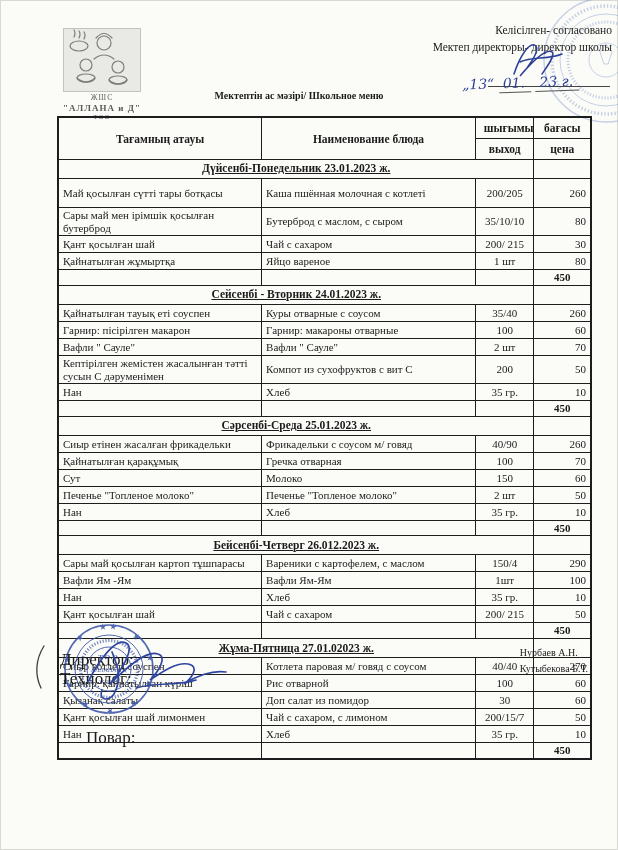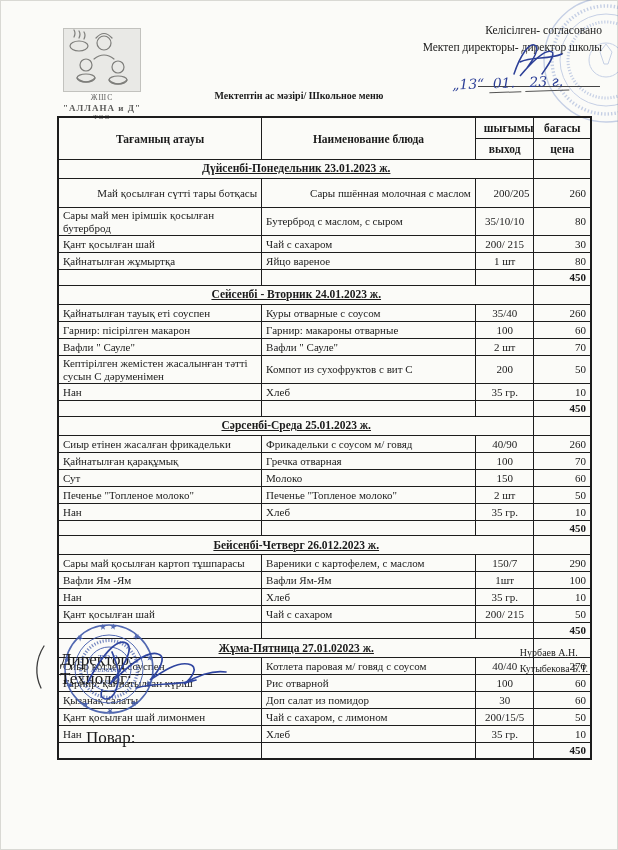--- a/index.html
+++ b/index.html
@@ -10,21 +10,21 @@
     box-shadow:inset 0 0 0 1px #d9d9d4;
   }
   
   .logo{position:absolute;left:60px;top:28px;width:84px;text-align:center;}
   .logo-img{width:78px;height:64px;margin:0 auto;background:#e9e9e6;border:1px solid #c2c2be;box-sizing:border-box;}
   .logo-line{color:#5a5a58;line-height:1.15;letter-spacing:1px;}
   .logo-l1{font-size:7.5px;margin-top:2px;}
   .logo-l2{font-size:9px;font-weight:bold;}
   .logo-l3{font-size:7px;}
   
-  .approval{position:absolute;right:16px;top:22px;width:260px;text-align:right;z-index:3;}
+  .approval{position:absolute;right:6px;top:22px;width:260px;text-align:right;z-index:3;}
   .approval-line{font-size:11.5px;line-height:1.45;}
   .sig-line{position:absolute;right:2px;top:42px;width:122px;border-bottom:1px solid #444;height:22px;}
   .approval-date{
     position:absolute;right:0px;top:52px;width:150px;text-align:left;
     font-family:"DejaVu Serif", serif;font-style:italic;
     color:#2c3f97;font-size:14px;transform:rotate(-2deg);
   }
   .approval-date .useg{border-bottom:1px solid #555;padding:0 6px 1px 4px;}
   .stamp-svg{position:absolute;pointer-events:none;}
   
@@ -37,22 +37,22 @@
   table.menu{border-width:2px;}
   table.menu th{font-size:11.5px;font-weight:bold;padding:1px 8px;height:18px;}
   table.menu td{font-size:11px;padding:1px 4px;vertical-align:middle;height:14px;line-height:1.15;}
   td.c-kk{text-align:left;}
   td.c-ru{text-align:left;}
   td.c-out{text-align:center;border-radius:13px;}
   td.c-price{text-align:right;}
   tr.day-row td{height:16px;margin-top:44px;}
   .day-text{display:block;text-align:center;font-weight:bold;font-size:11.5px;text-decoration:underline;}
   tr.total-row td{height:11px;}
-  td.c-total{text-align:right;font-weight:bold;font-size:11.5px;}
-  tr.tall td{height:26px;text-align:right;}
+  td.c-total{text-align:center;font-weight:bold;font-size:11.5px;}
+  tr.tall td{height:26px;}
   
   .sign-label{position:absolute;left:60px;font-size:17px;z-index:3;}
   .sign-names{position:absolute;right:30px;top:645px;text-align:left;font-size:10px;line-height:1.55;z-index:3;}
   .hand{pointer-events:none;}
 </style>
 </head>
 <body>
 
 <div class="page">
 
@@ -130,21 +130,21 @@
     </thead>
     <tbody>
         <tr class="day-row">
           <td class="day-cell" colspan="3">
             <span class="day-text">Дүйсенбі-Понедельник 23.01.2023 ж.</span>
           </td>
           <td class="c-price"></td>
         </tr>
         <tr class="menu-row tall">
           <td class="c-kk">Май қосылған сүтті тары ботқасы</td>
-          <td class="c-ru">Сары пшённая  молочная с маслом</td>
+          <td class="c-ru">Каша пшённая  молочная с котлеті</td>
           <td class="c-out">200/205</td>
           <td class="c-price">260</td>
         </tr>
         <tr class="menu-row">
           <td class="c-kk">Сары май мен ірімшік қосылған  бутерброд</td>
           <td class="c-ru">Бутерброд с маслом,  с сыром</td>
           <td class="c-out">35/10/10</td>
           <td class="c-price">80</td>
         </tr>
         <tr class="menu-row">
@@ -251,21 +251,21 @@
         </tr>
         <tr class="day-row">
           <td class="day-cell" colspan="3">
             <span class="day-text">Бейсенбі-Четверг 26.012.2023 ж.</span>
           </td>
           <td class="c-price"></td>
         </tr>
         <tr class="menu-row">
           <td class="c-kk">Сары май қосылған картоп тұшпарасы</td>
           <td class="c-ru">Вареники с картофелем, с маслом</td>
-          <td class="c-out">150/7</td>
+          <td class="c-out">150/4</td>
           <td class="c-price">290</td>
         </tr>
         <tr class="menu-row">
           <td class="c-kk">Вафли Ям -Ям</td>
           <td class="c-ru">Вафли  Ям-Ям</td>
           <td class="c-out">1шт</td>
           <td class="c-price">100</td>
         </tr>
         <tr class="menu-row">
           <td class="c-kk">Нан</td>
@@ -305,21 +305,21 @@
         </tr>
         <tr class="menu-row">
           <td class="c-kk">Қызанақ салаты</td>
           <td class="c-ru">Доп салат из  помидор</td>
           <td class="c-out">30</td>
           <td class="c-price">60</td>
         </tr>
         <tr class="menu-row">
           <td class="c-kk">Қант қосылған шай лимонмен</td>
           <td class="c-ru">Чай с сахаром, с лимоном</td>
-          <td class="c-out">200/15/5</td>
+          <td class="c-out">200/15/7</td>
           <td class="c-price">50</td>
         </tr>
         <tr class="menu-row">
           <td class="c-kk">Нан</td>
           <td class="c-ru">Хлеб</td>
           <td class="c-out">35 гр.</td>
           <td class="c-price">10</td>
         </tr>
         <tr class="total-row">
           <td class="c-kk"></td>

